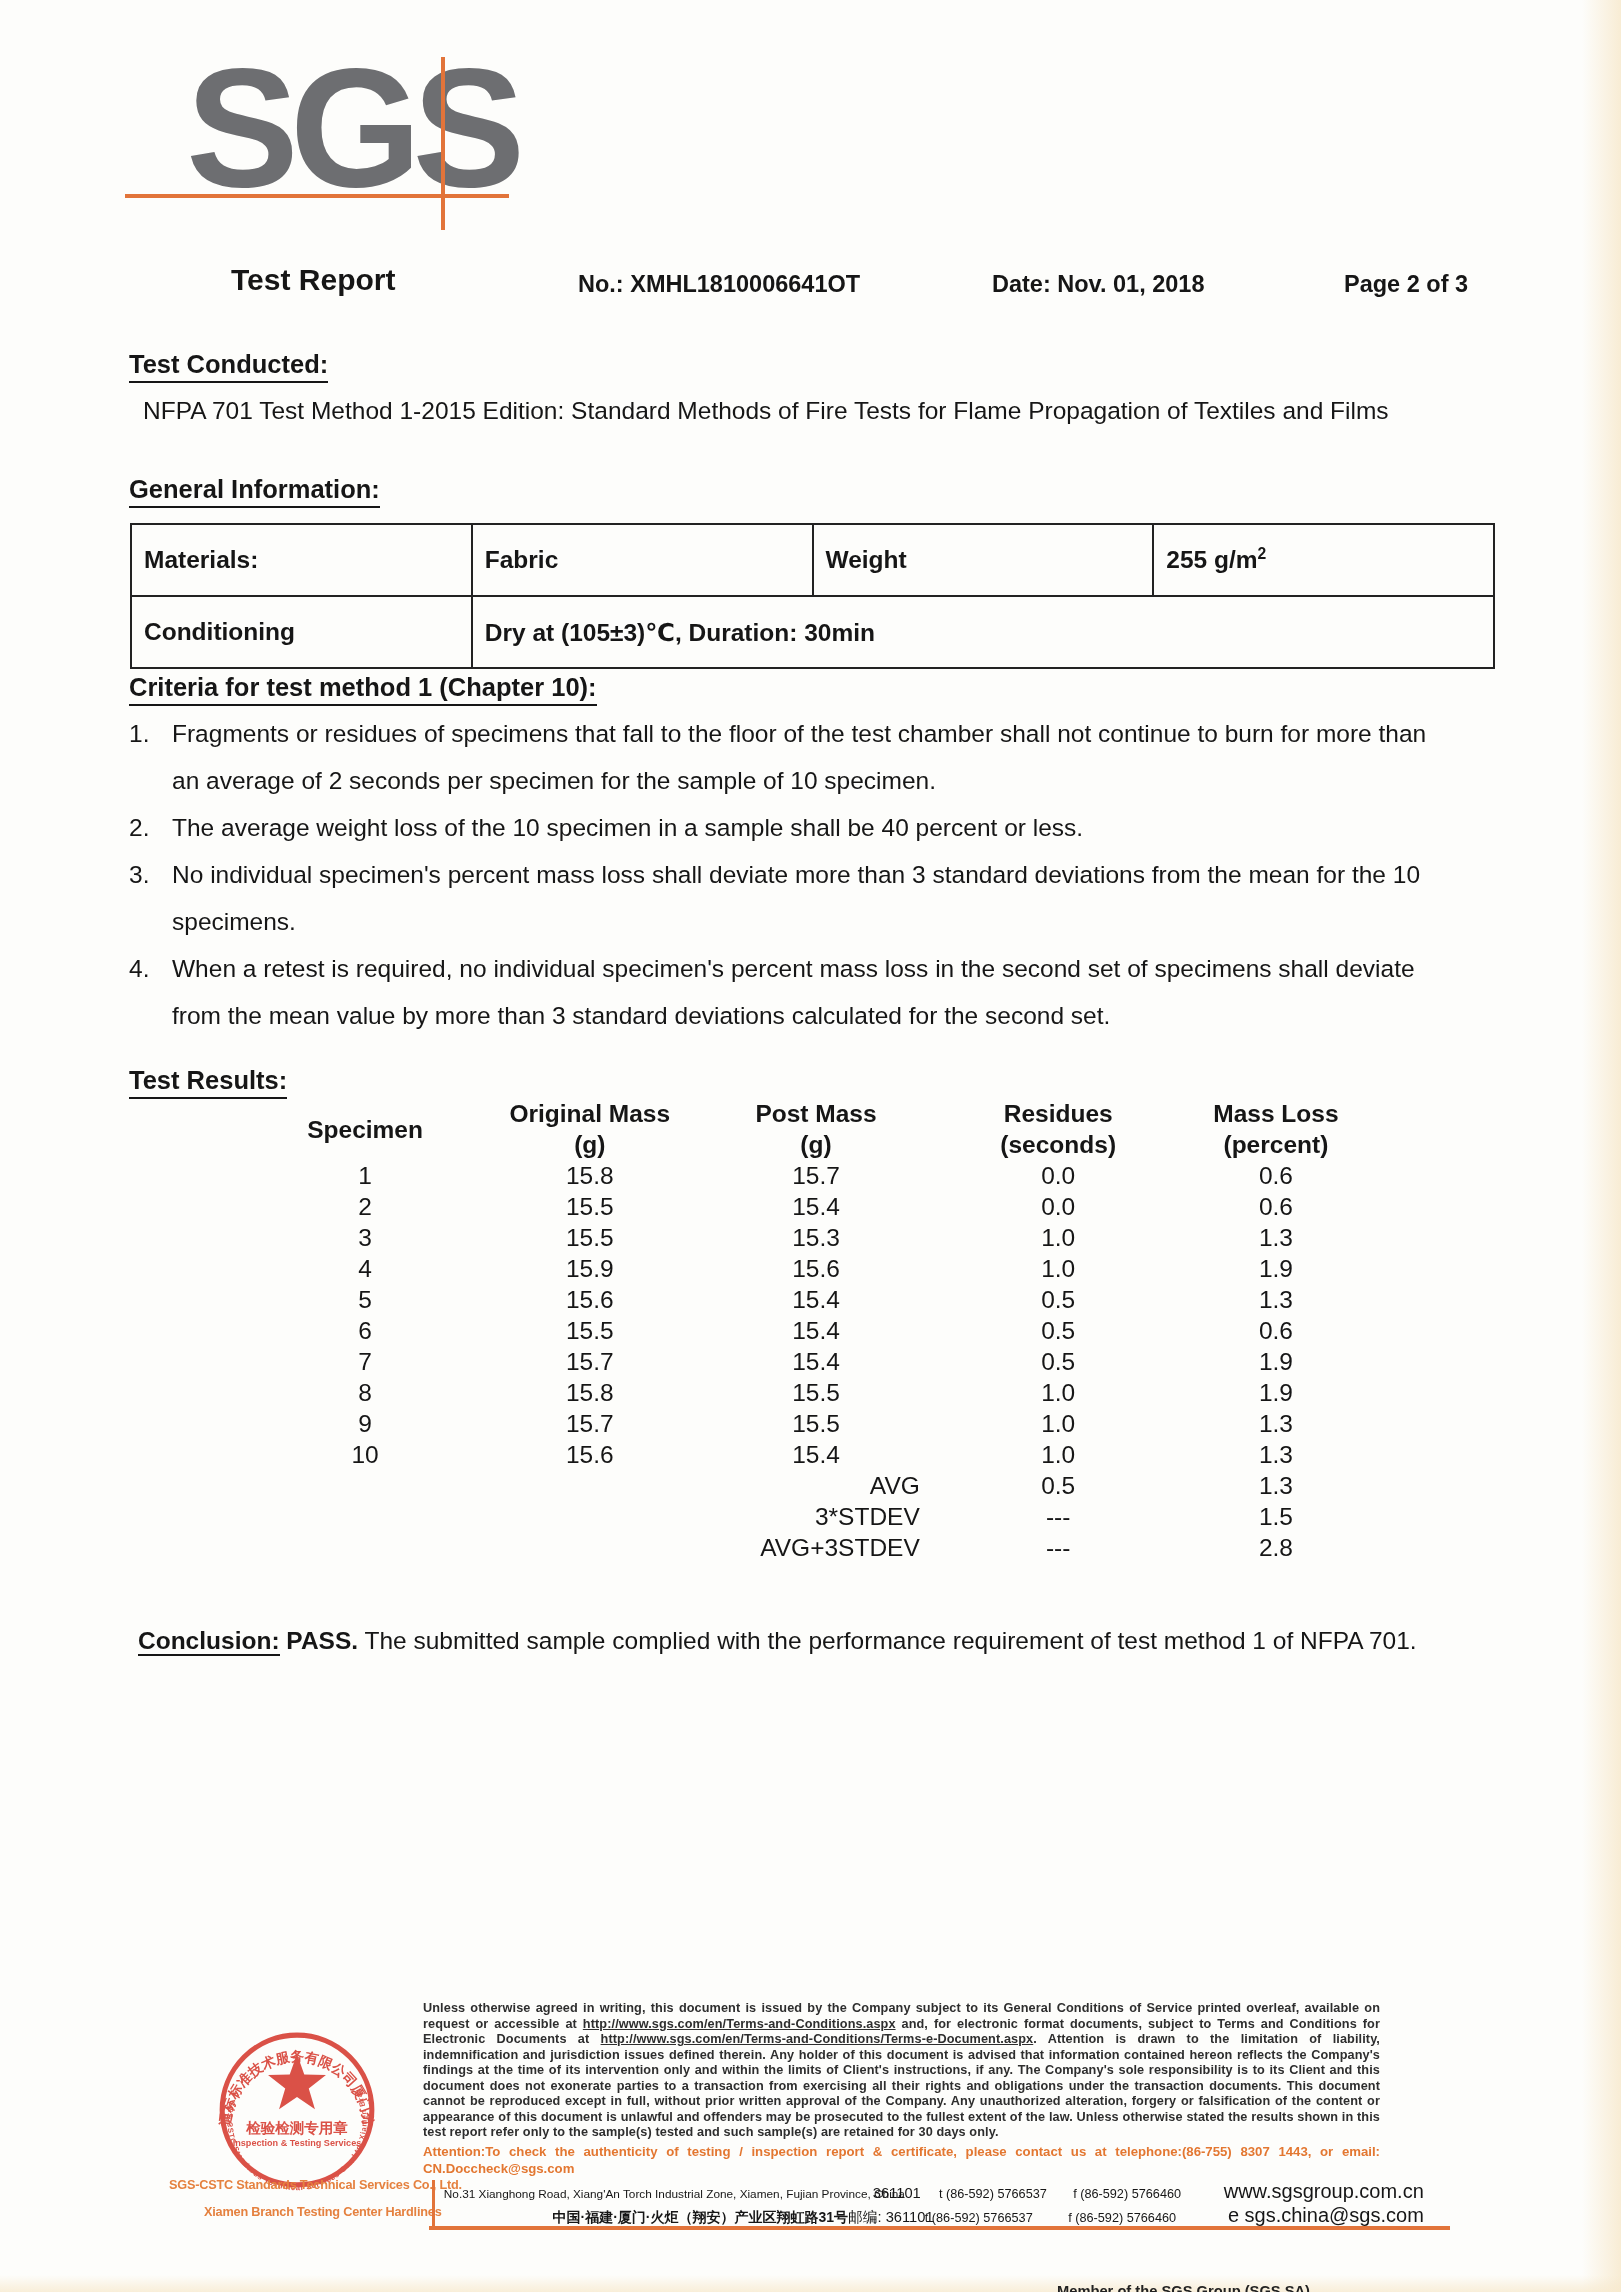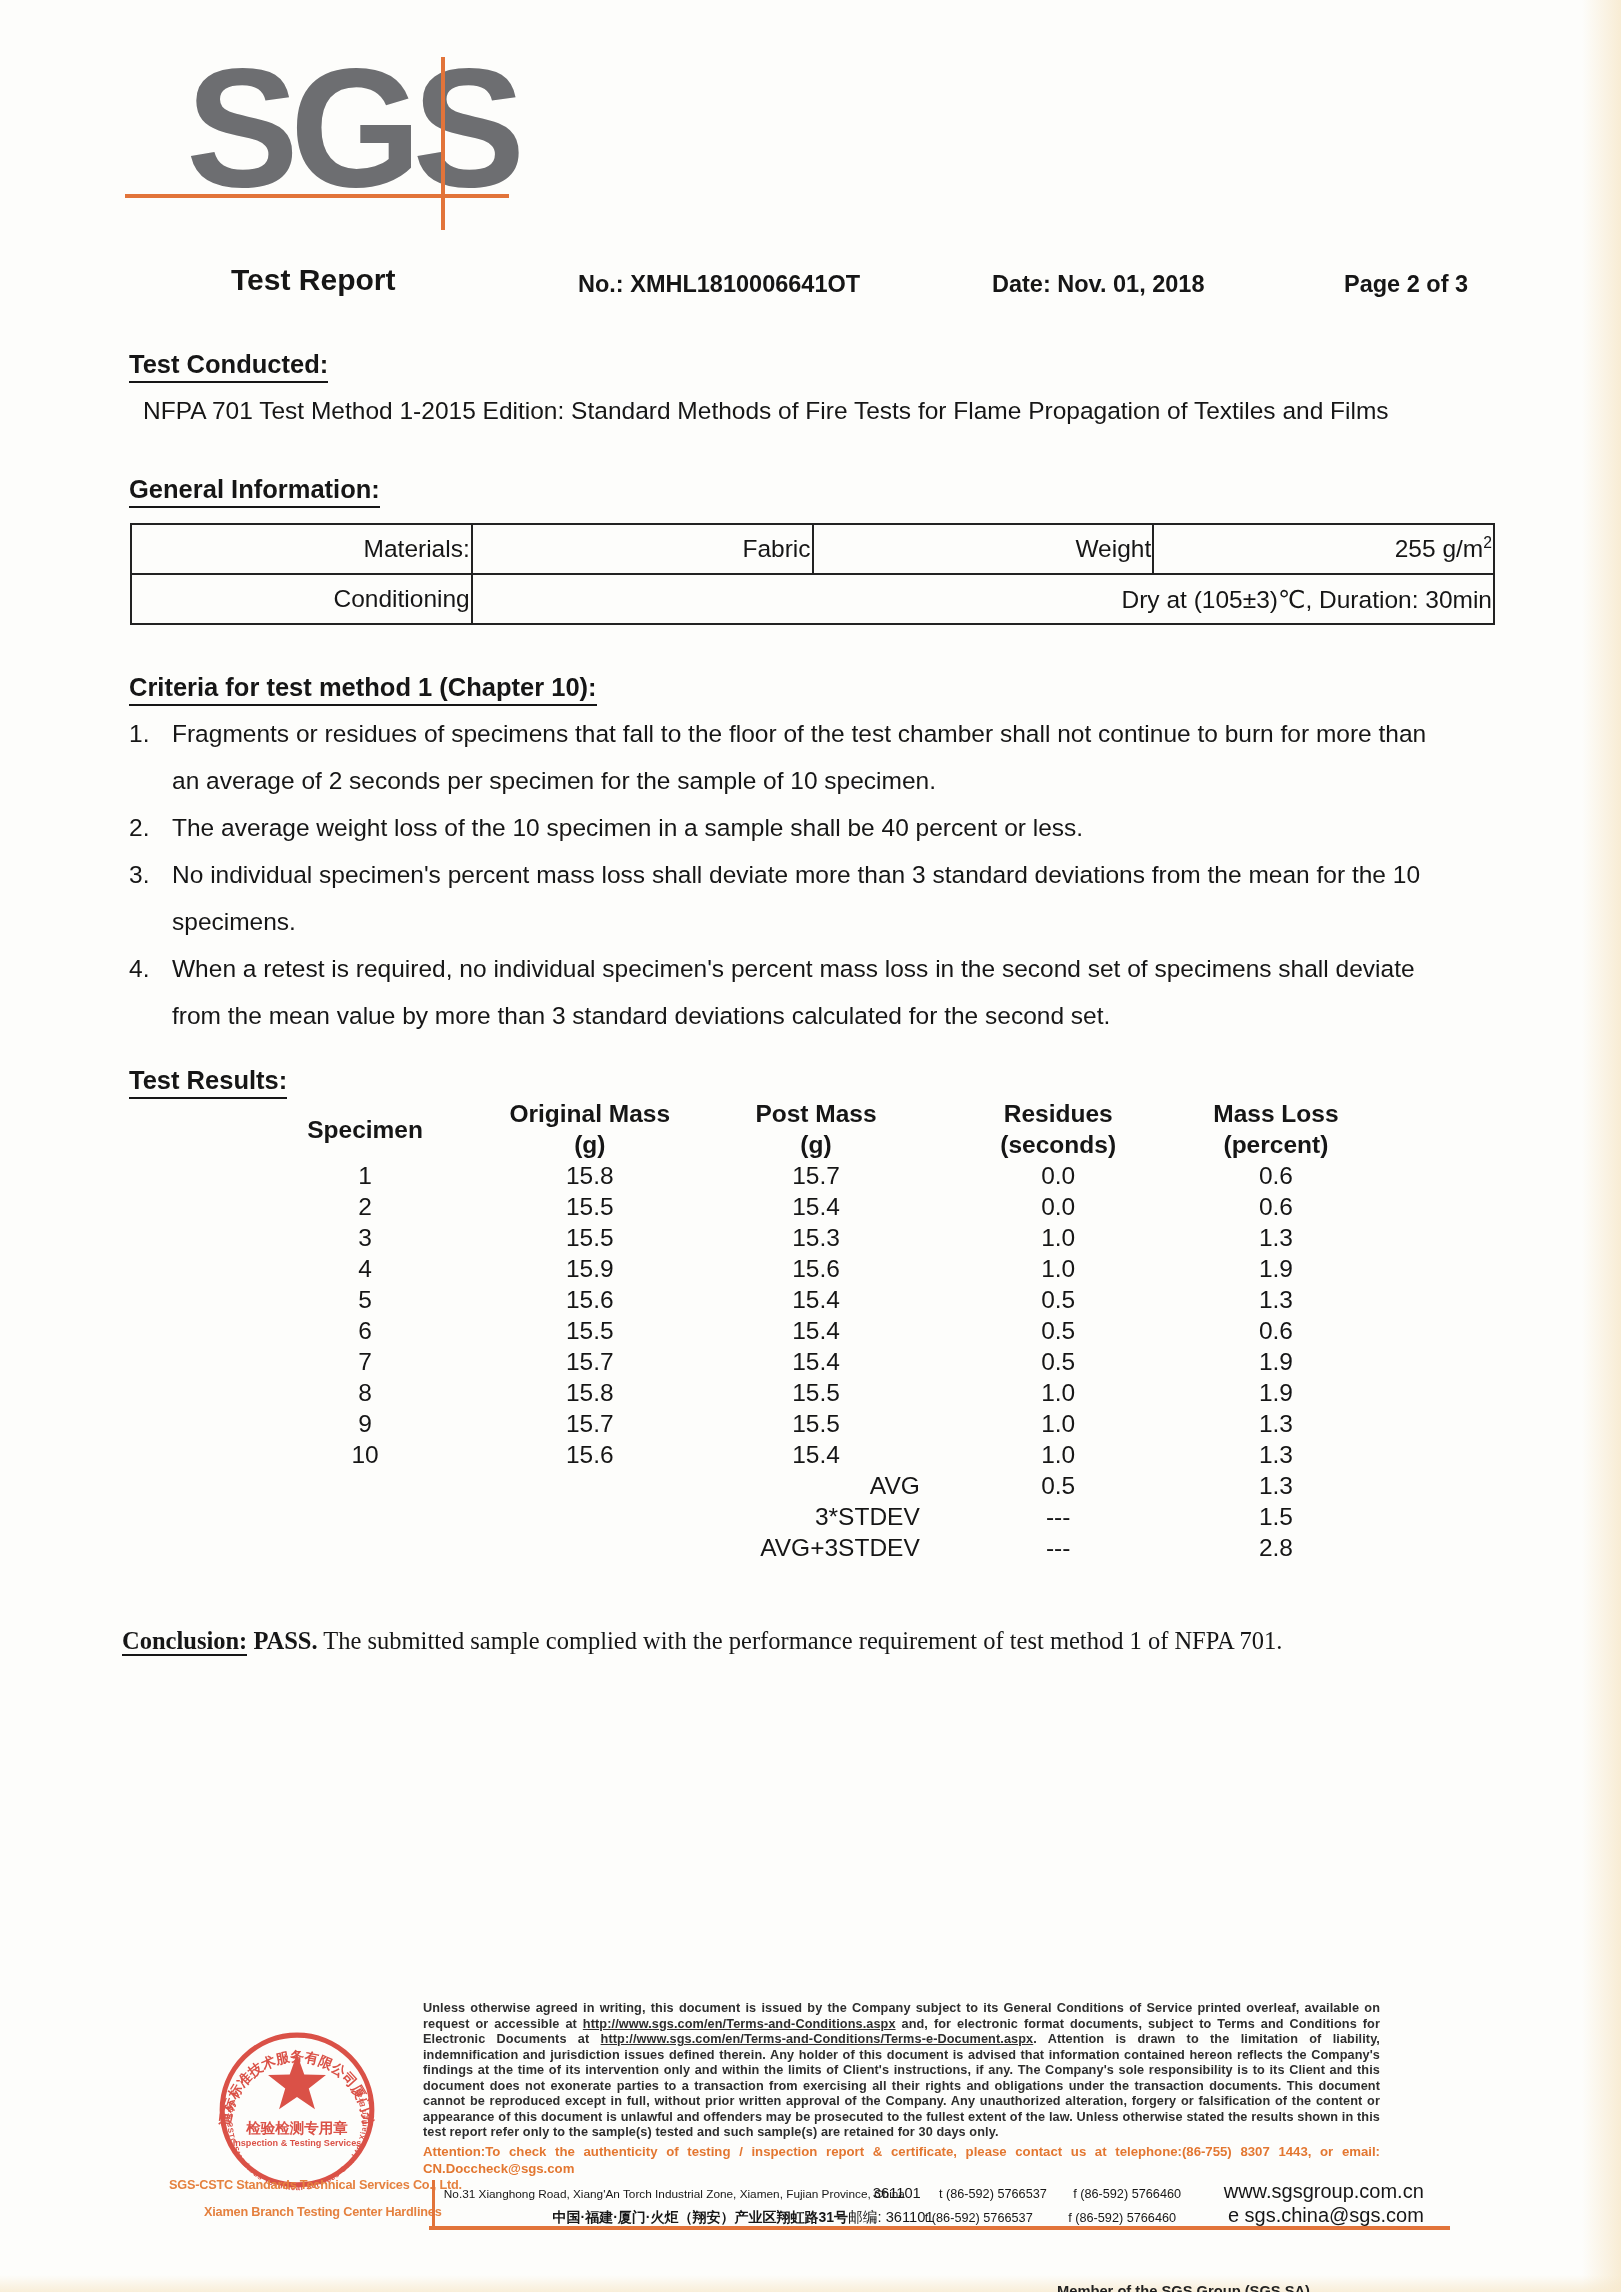--- a/index.html
+++ b/index.html
@@ -27,42 +27,42 @@
   
   .sect-h{position:absolute; left:129px; font-size:25.5px; font-weight:bold;
     border-bottom:2.9px solid #161616; padding-bottom:2px;}
   .body-text{font-size:24.5px; line-height:39px;}
 
   .para-nfpa{position:absolute; left:143px; top:391px; width:1313px;}
 
   
   .info-table{position:absolute; left:130px; top:523px; width:1365px;
     border-collapse:collapse; table-layout:fixed;}
-  .info-table td{border:2px solid #222; text-align:right; vertical-align:middle;
-    font-size:24.5px; height:46px; padding:1px;}
+  .info-table td{border:2px solid #222; text-align:left; vertical-align:middle;
+    font-size:24.5px; height:46px; padding:12px;font-weight:bold;}
   .info-table tr:first-child td{border-top:2.9px solid #222;}
   sup{font-size:15.7px;}
 
   
   .criteria-list{position:absolute; left:129px; top:710px; width:1313px;
     font-size:24.5px; line-height:47px;}
   .crit-item{display:flex;}
   .crit-num{width:43px; flex:none;}
   .crit-text{flex:1;}
 
   
   .results-table{position:absolute; left:255px; top:1098px; width:1108px;
     border-collapse:collapse; table-layout:fixed; font-size:24.5px;}
   .results-table th,.results-table td{padding:0; text-align:center; line-height:31px; font-weight:normal;}
   .results-table th{font-weight:bold; vertical-align:middle;}
   .results-table .unit{font-weight:bold;}
   .sum-label{text-align:right !important; padding-right:7.8px !important;}
 
   
-  .conclusion{position:absolute; left:122px; top:1622px; width:1313px; font-size:24.5px; line-height:37px;font-family:Liberation Serif, serif;}
+  .conclusion{position:absolute; left:138px; top:1622px; width:1313px; font-size:24.5px; line-height:37px;}
   .concl-h{font-weight:bold; border-bottom:2.9px solid #161616;}
   .concl-pass{font-weight:bold;}
   .remark{position:absolute; left:129px; top:1744px; width:1372px; font-size:24.5px;}
 
   
   .legal{position:absolute; left:423px; top:2001px; width:957px; font-size:12.7px;
     font-weight:bold; line-height:15.5px; text-align:justify; color:#2e2e2e; letter-spacing:0.1px;}
   .legal .u{text-decoration:underline;}
   .attention{position:absolute; left:423px; top:2143px; width:957px; font-size:13.2px;
     font-weight:bold; line-height:17px; color:#e37731; text-align:justify;}

